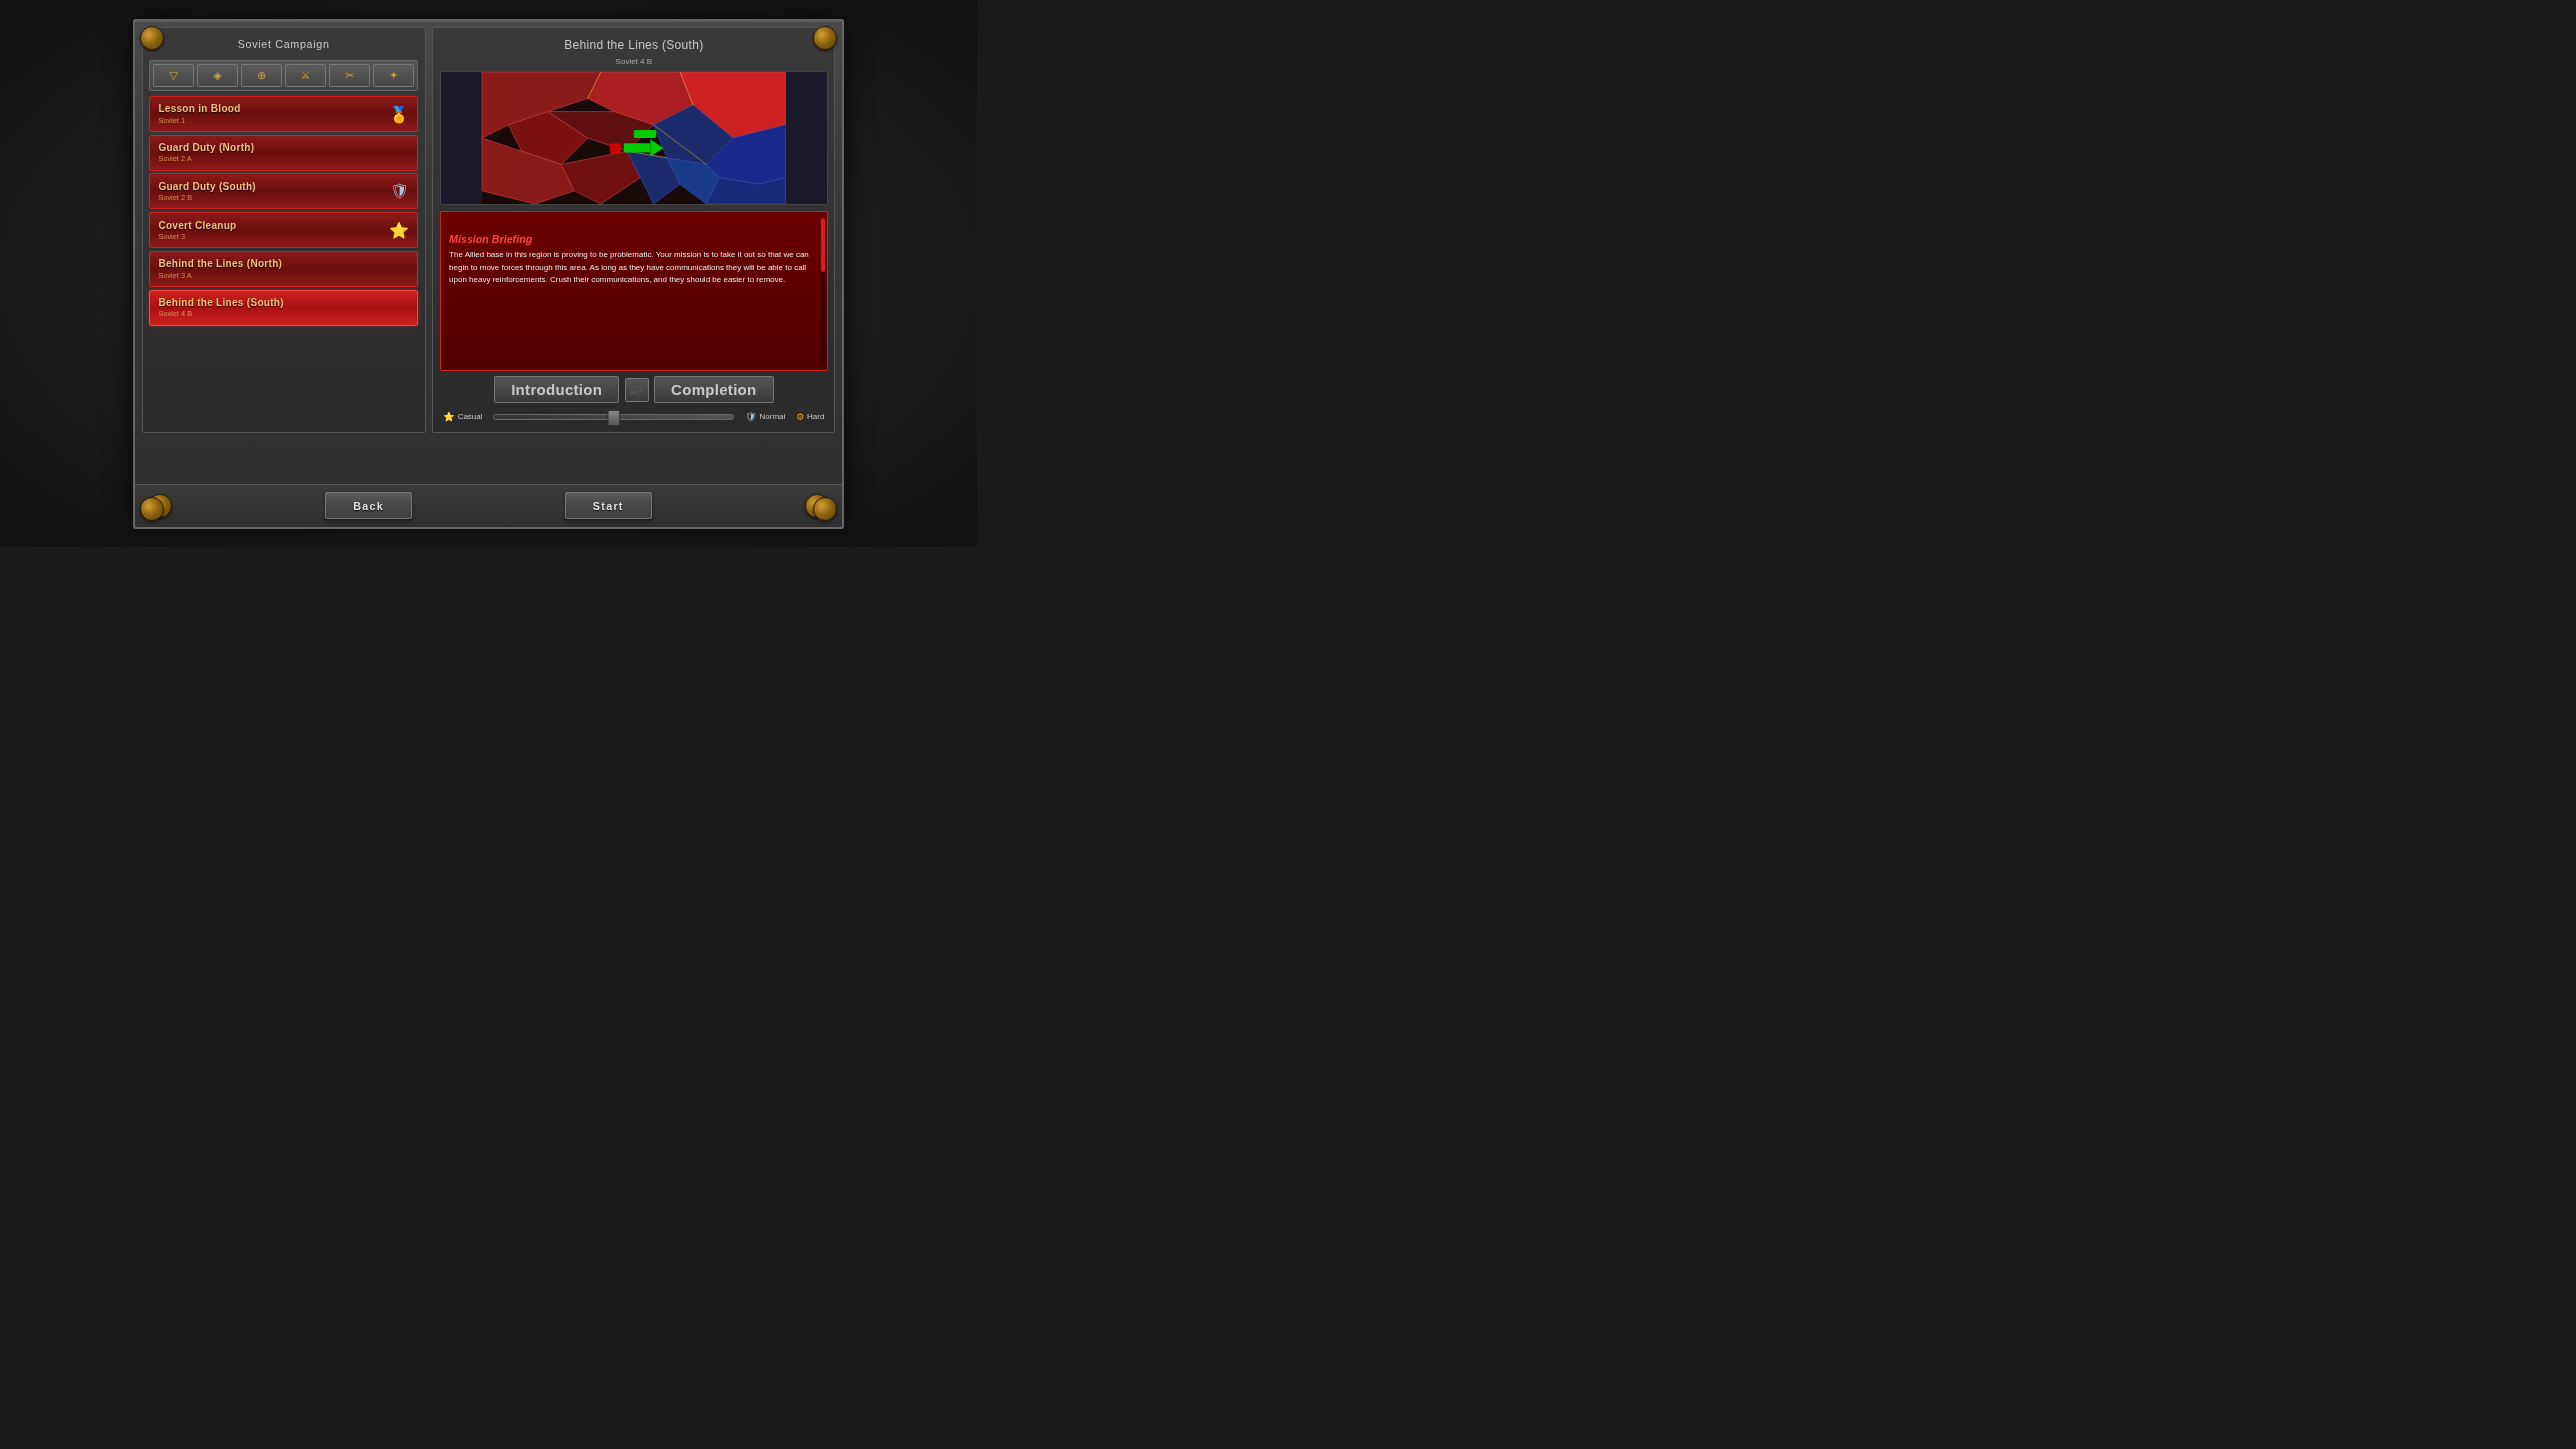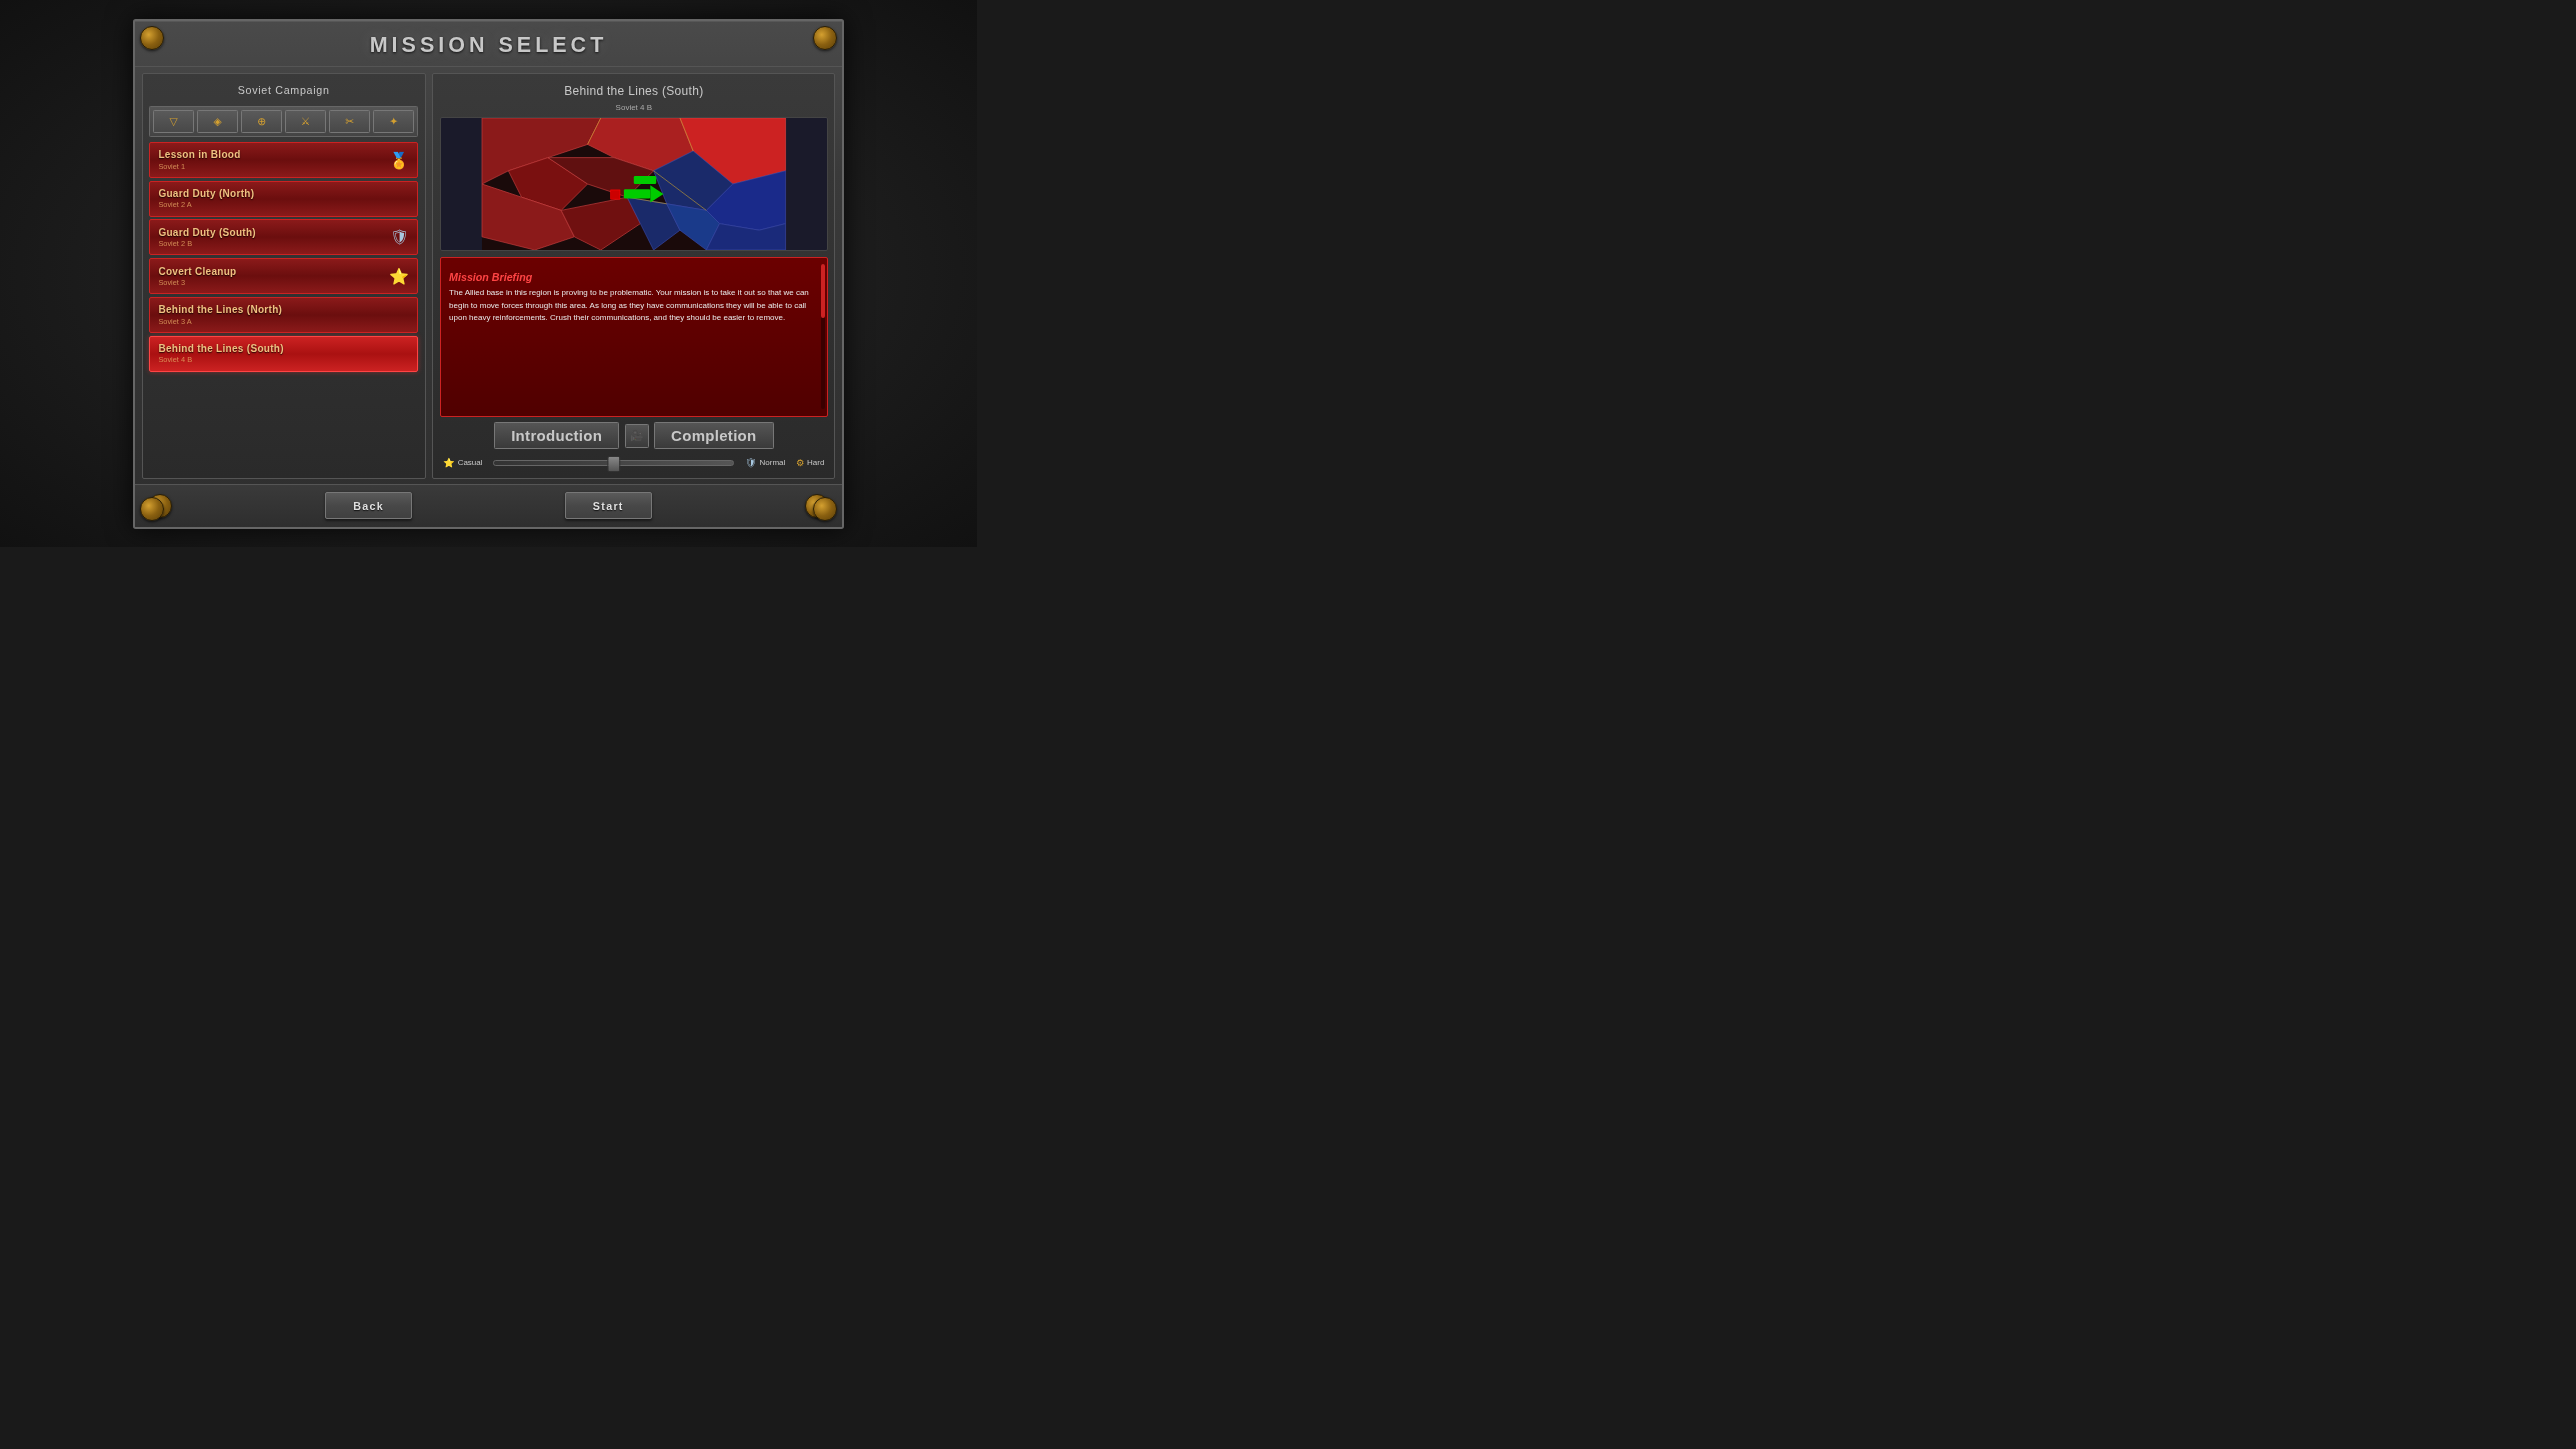--- a/index.html
+++ b/index.html
@@ -219,21 +219,21 @@
       width: 100%;
       height: 100%;
     }
 
     
     .briefing-box {
       flex: 1;
       background: linear-gradient(180deg, #6b0000 0%, #500000 100%);
       border: 1.3px solid #cc2222;
       border-radius: 2px;
-      padding: 13px 8px;
+      padding: 21px 8px;
       overflow: hidden;
       position: relative;
     }
 
     .briefing-title {
       color: #ff4444;
       font-size: 10.7px;
       font-weight: 700;
       margin-bottom: 4px;
       font-style: italic;
@@ -379,23 +379,20 @@
   </style>
 </head>
 <body>
 
 <div class="outer-bg">
   <div class="main-panel">
 
     <div class="bolt bolt-tl"></div>
     <div class="bolt bolt-tr"></div>
 
-    <div class="title-bar">
-      <span class="title-text">MISSION SELECT</span>
-    </div>
 
     <div class="content-area">
 
       <div class="left-panel">
         <span class="campaign-title">Soviet Campaign</span>
 
         <div class="filter-row">
           <div class="filter-btn">▽</div>
           <div class="filter-btn">◈</div>
           <div class="filter-btn">⊕</div>

